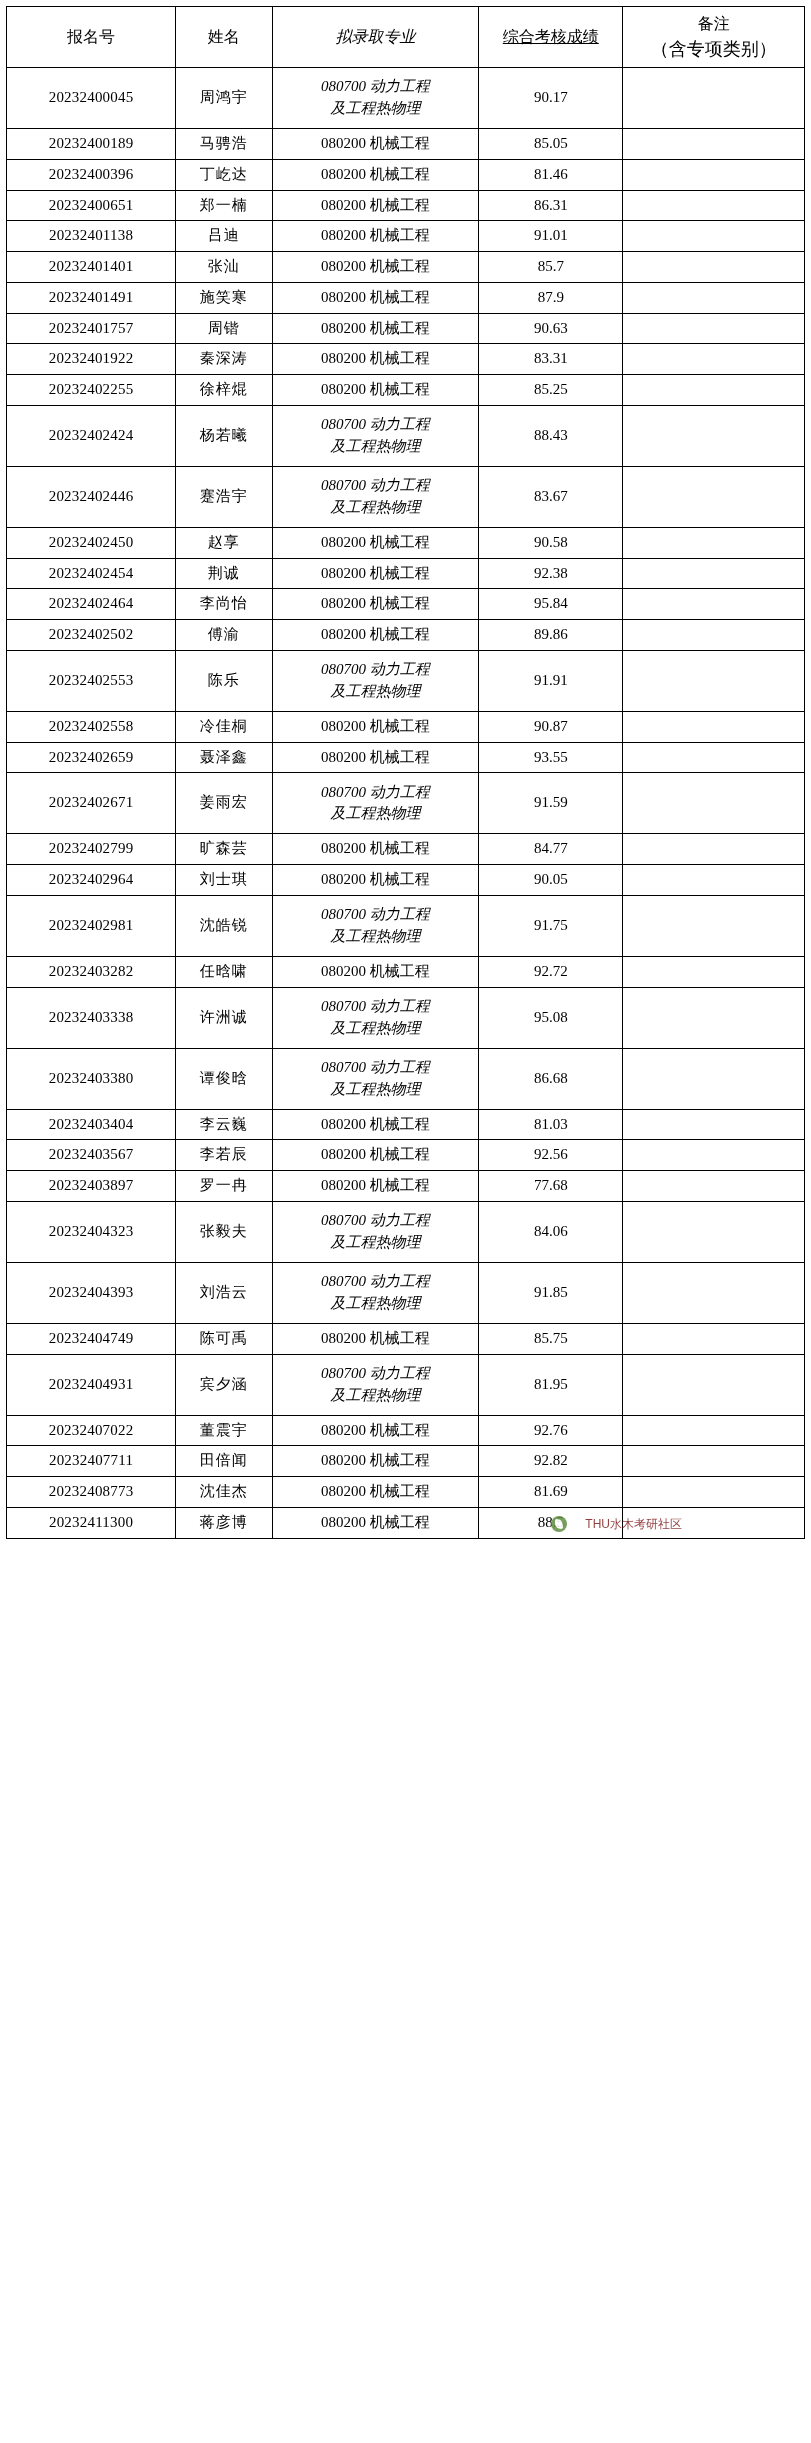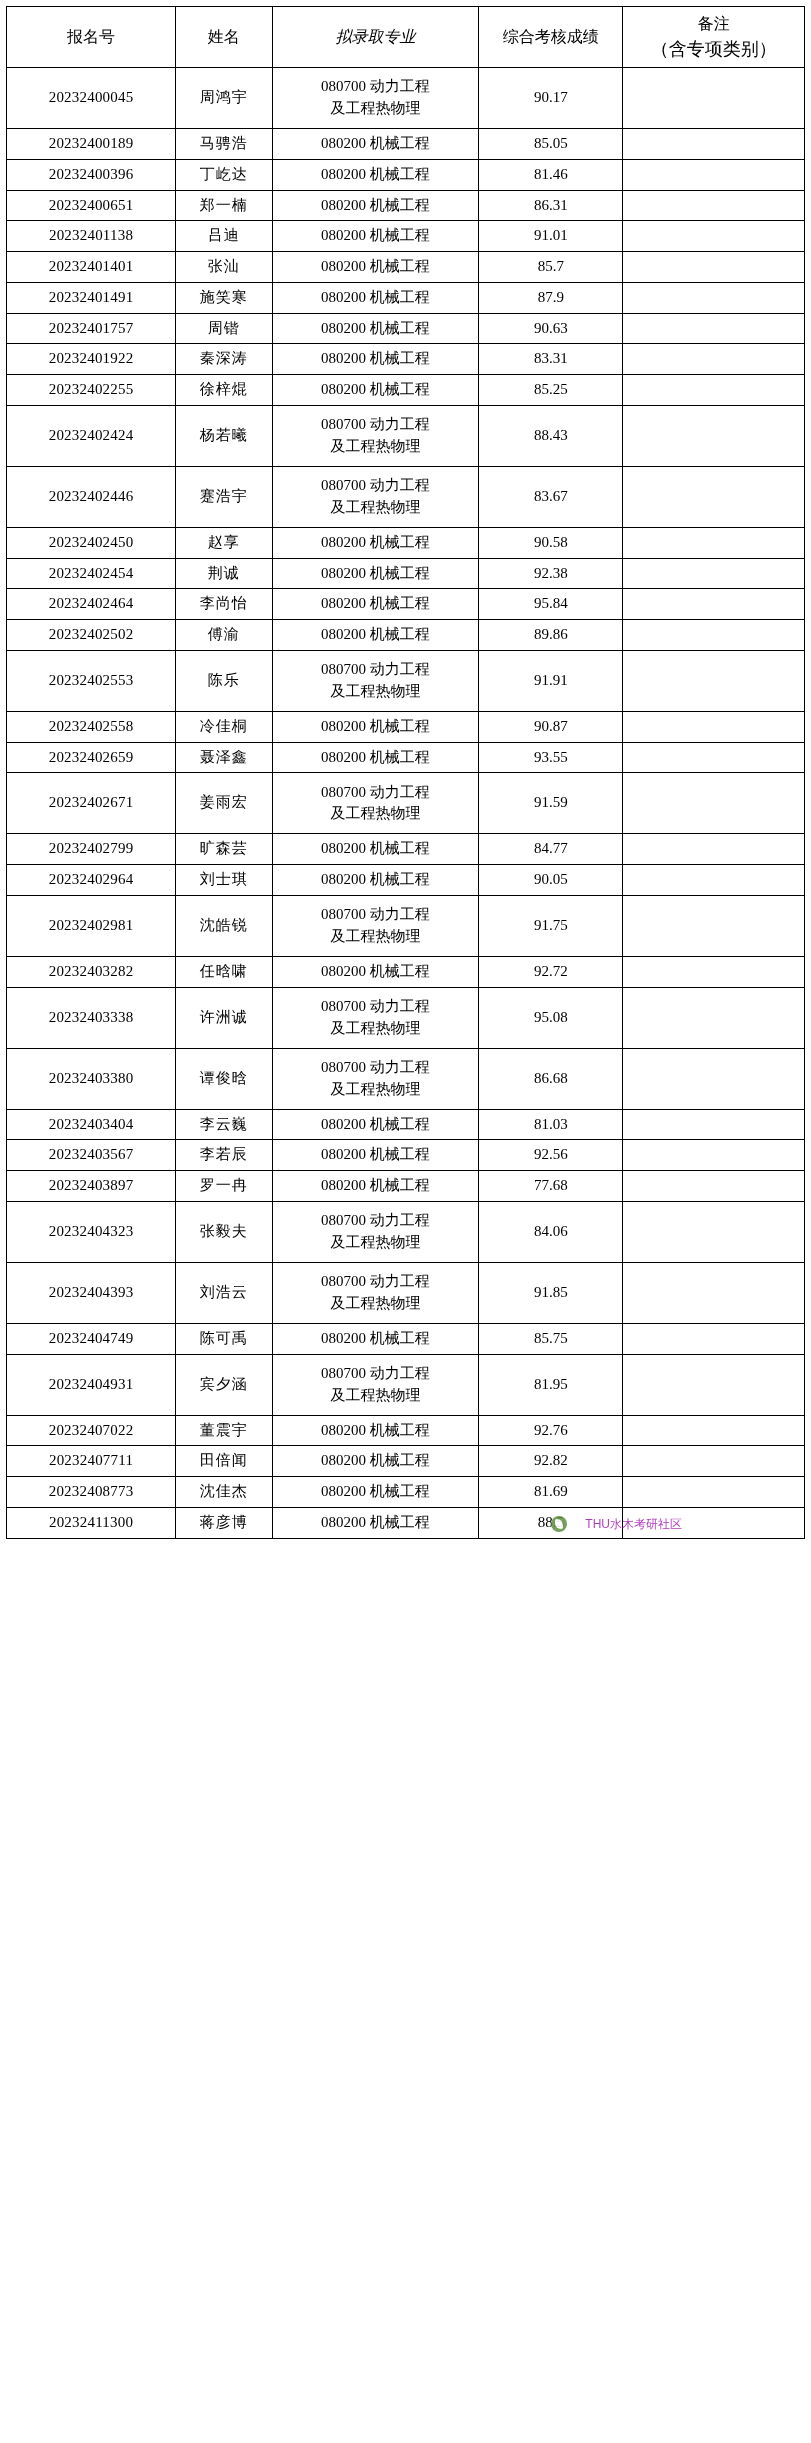--- a/index.html
+++ b/index.html
@@ -35,46 +35,46 @@
     font-family: "Liberation Serif", "DejaVu Serif", serif;
   }
   table.result-table thead th {
     height: 52px;
     font-weight: normal;
     font-size: 16px;
   }
   .col-id    { width: 130px; }
   .col-name  { width: 72px; }
   .col-major { width: 160px; font-style: italic; }
-  .col-score { width: 110px; }
+  .col-score { width: 110px; text-decoration: underline; }
   .col-note  { width: 140px; }
 
   td.cell-id    { font-size: 15px; letter-spacing: 0.2px; }
   td.cell-name  { font-size: 15.5px; letter-spacing: 1px; }
   td.cell-major { font-size: 14px; }
   td.cell-score { font-size: 15px; }
   td.cell-note  { font-size: 14px; }
 
-  .major-two-line { line-height: 1.75; }
+  .major-two-line { line-height: 1.75; font-style: italic; }
   .major-two-line span { display: block; white-space: nowrap; }
   .row-tall td { height: 52px; }
 
   .header-sub { font-size: 18px; display: block; }
 
   
   .watermark {
     position: absolute;
     right: 10px;
     bottom: 6px;
     display: flex;
     align-items: center;
     gap: 18px;
     font-family: "Liberation Sans", sans-serif;
     font-size: 12px;
-    color: #a21caf;
+    color: #7f1d1d;
     opacity: 0.85;
     pointer-events: none;
   }
   .wm-logo {
     width: 16px;
     height: 16px;
     border-radius: 50%;
     background: #5f8f3f;
     position: relative;
     flex: 0 0 auto;

